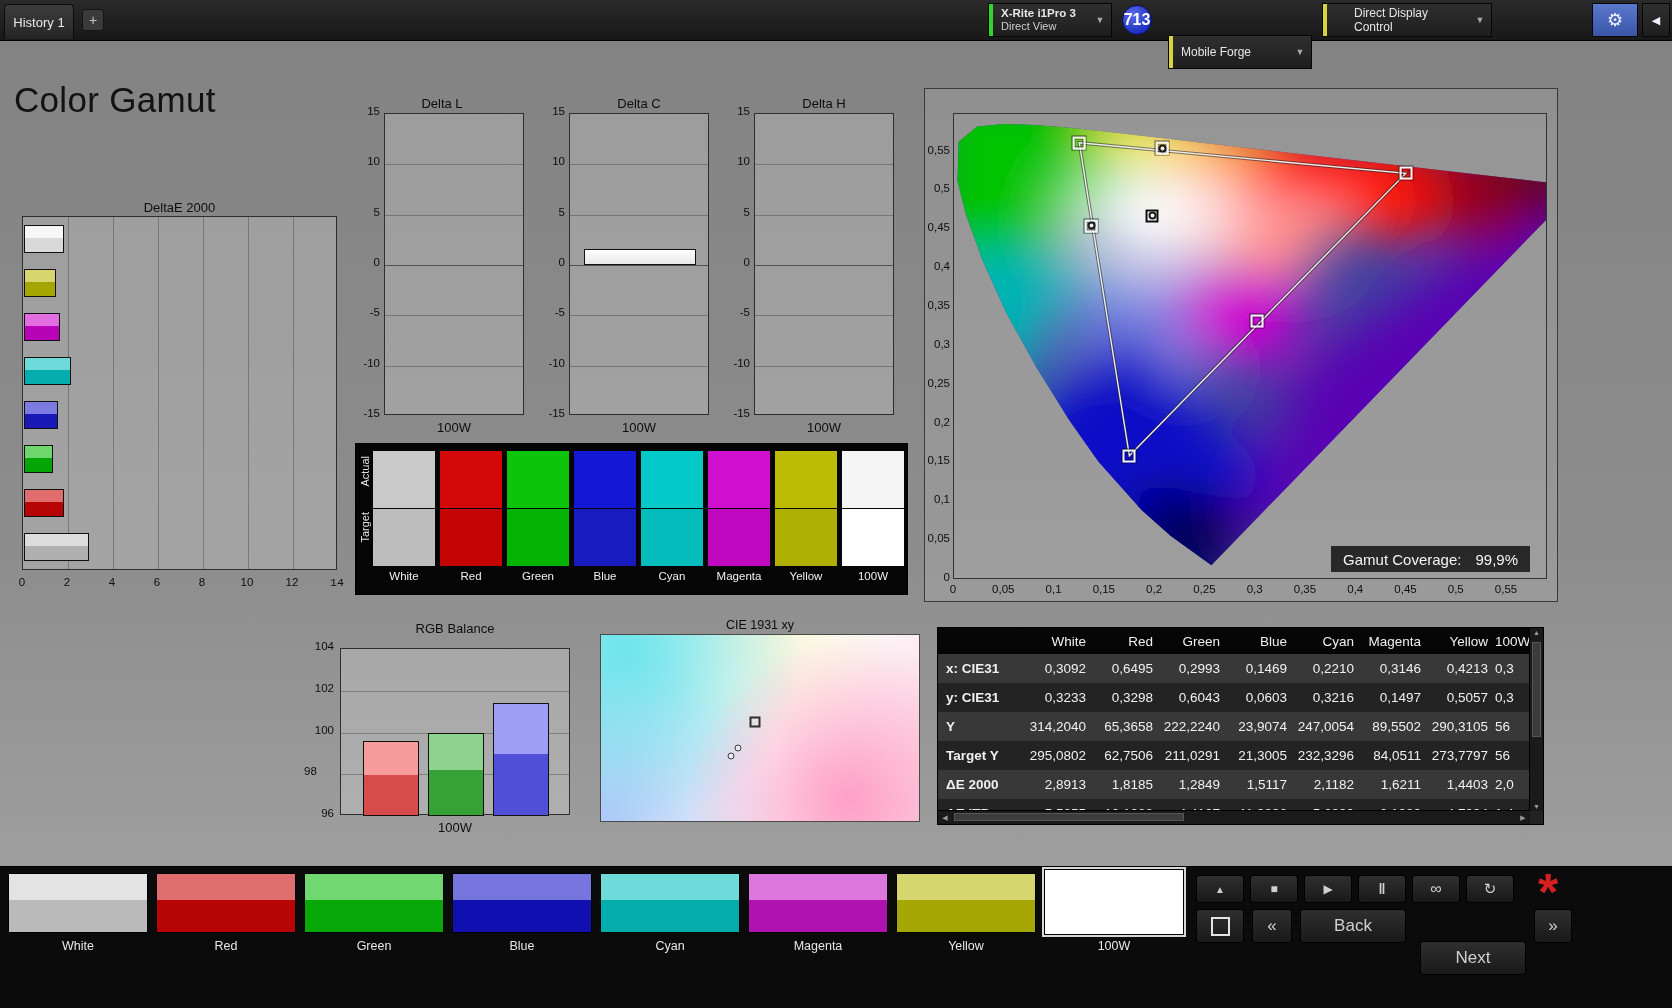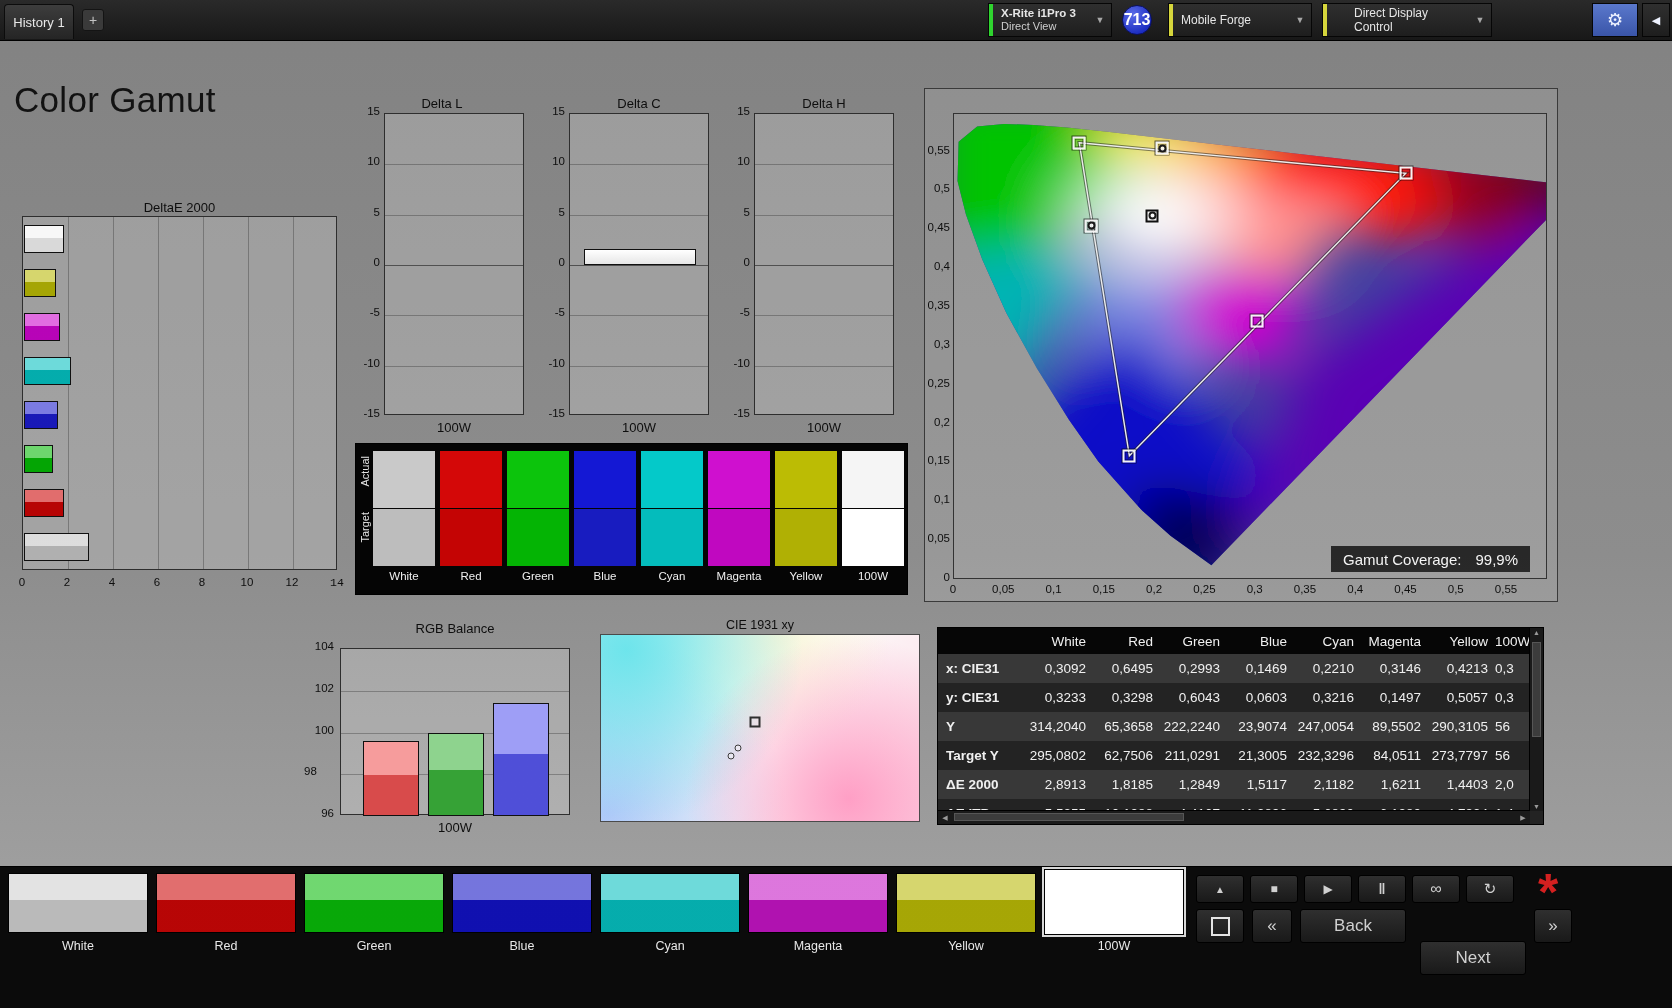--- a/index.html
+++ b/index.html
@@ -111,21 +111,21 @@
       <span class="accent" style="background:#2fd42f;"></span>
       <span class="ddtext">
         <span class="l1">X-Rite i1Pro 3</span>
         <span class="l2">Direct View</span>
       </span>
       <span class="arrow">▼</span>
     </div>
 
     <div class="badge" style="left:1122px;">713</div>
 
-    <div class="dd" style="left:1168px;width:144px;">
+    <div class="dd" style="left:1168px;width:144px;margin-top:32px;">
       <span class="accent" style="background:#d6d63c;"></span>
       <span class="ddtext single">Mobile Forge</span>
       <span class="arrow">▼</span>
     </div>
 
     <div class="dd" style="left:1322px;width:170px;padding-left:19px;">
       <span class="accent" style="background:#d6d63c;"></span>
       <span class="ddtext single">Direct Display Control</span>
       <span class="arrow">▼</span>
     </div>

